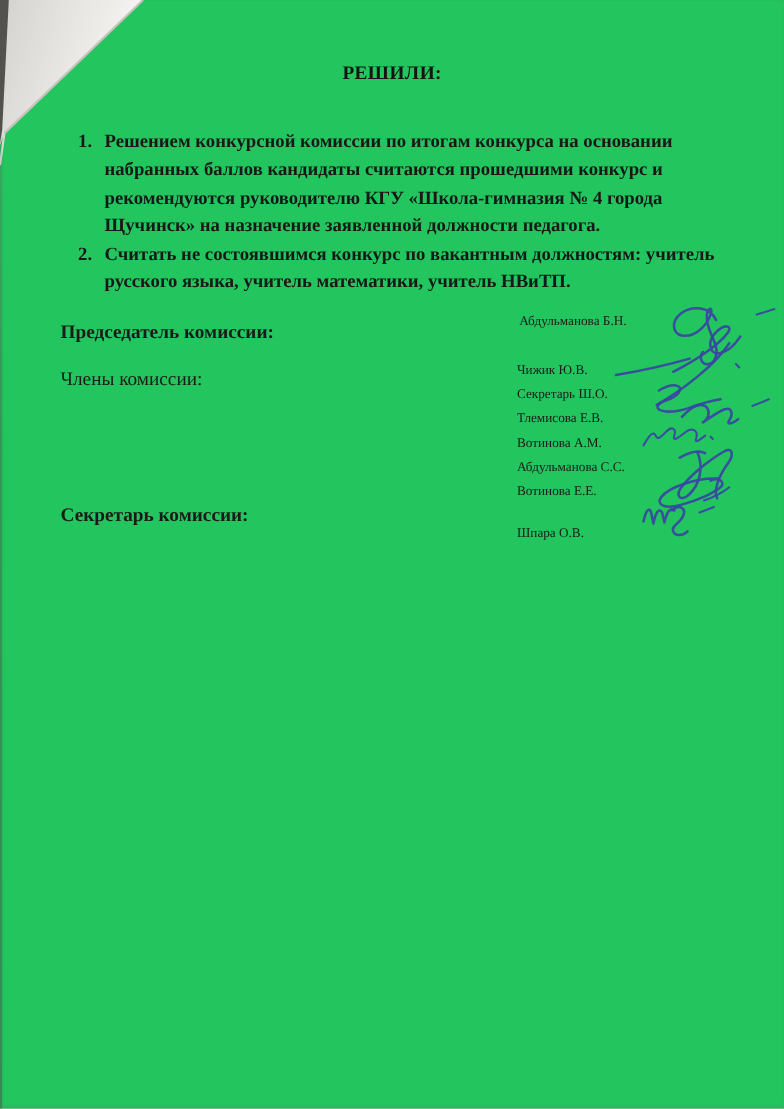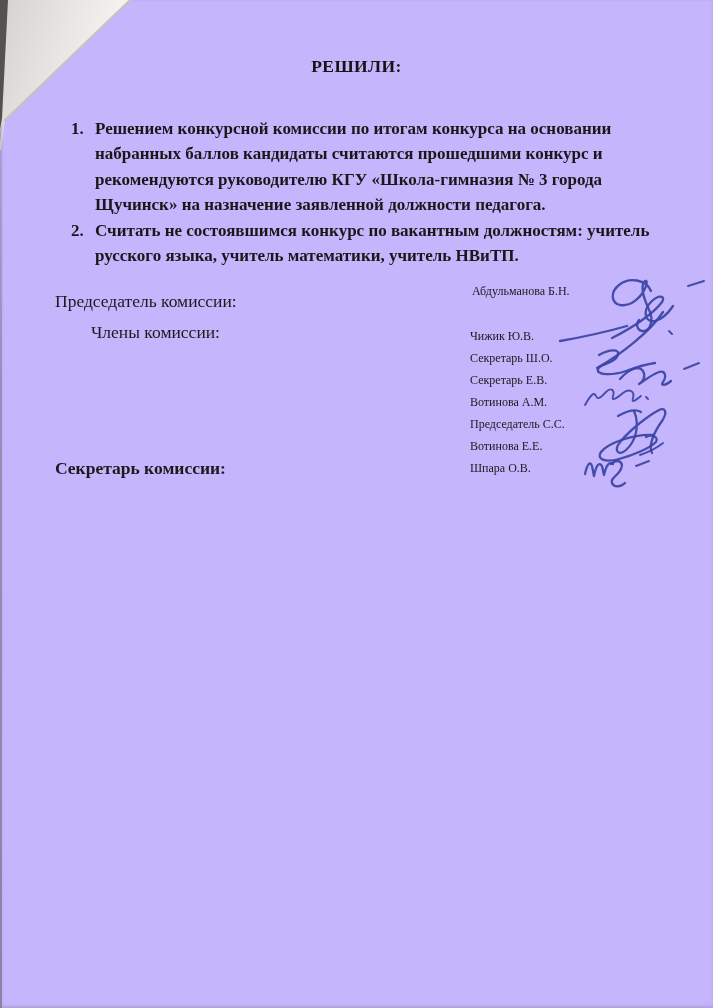--- a/index.html
+++ b/index.html
@@ -1,42 +1,42 @@
 <!DOCTYPE html>
 <html style="--ink: #3b43a4;"><head>
 <meta charset="utf-8">
 <style>
   html,body { margin:0; padding:0; background:#e8e8e6; }
   .page {
     position:relative; width:713px; height:1008px;
-    background:#c4b5fd; overflow:hidden;
+    background:#22c55e; overflow:hidden;
     font-family:"Liberation Serif", serif; color:#1a1a1a;
     box-shadow: inset 0 -2px 3px rgba(120,120,115,.25), inset 2px 0 2px rgba(120,120,115,.15);
   }
   .edge-line { position:absolute; left:0; top:0; width:2px; height:1008px;
     background:linear-gradient(180deg, rgba(60,60,58,.0) 0%, rgba(60,60,58,.25) 40%, rgba(60,60,58,.35) 100%); }
   .fold { position:absolute; left:0; top:0; }
   .title {
     position:absolute; left:0; top:56px; width:713px; margin:0;
     text-align:center; font-size:17.5px; font-weight:bold; letter-spacing:.4px;
     color:#141414;
   }
   .resolutions { position:absolute; left:71px; top:116px; width:584px; margin:0; padding:0; list-style:none; }
   .res { display:flex; font-weight:bold; font-size:17px; line-height:25.4px; color:#181818; }
   .res .num { flex:0 0 24px; }
   .res .txt { flex:1; white-space:pre-line; }
   .sig-label { position:absolute; left:55px; font-size:17.5px; }
   .sig-name  { position:absolute; font-size:12px; }
-  .chairman-label { top:291px; }
+  .chairman-label { top:291px;font-weight:bold; }
   .chairman-name  { left:472px; top:284px; }
-  .members-label  { top:322px;margin-left:36px; }
+  .members-label  { top:334px; }
   .member-col { position:absolute; left:470px; top:329px; }
   .member-col div { height:22px; font-size:12px; }
   .secretary-label { top:458px;font-weight:bold; }
-  .secretary-name  { left:470px; top:461px; }
+  .secretary-name  { left:470px; top:477px; }
   .signatures { position:absolute; left:0; top:0; pointer-events:none; }
   .ink { fill:none; stroke:var(--ink, #3b43a4); stroke-width:2.3; stroke-linecap:round; stroke-linejoin:round; opacity:.92; }
   .ink.thin { stroke-width:1.9; }
 </style>
 </head>
 <body>
 
 <div class="page">
 
   <svg class="fold" width="160" height="175" viewBox="0 0 160 175" aria-hidden="true">
@@ -54,40 +54,40 @@
   </svg>
   <div class="edge-line"></div>
 
   <h1 class="title">РЕШИЛИ:</h1>
 
   <ol class="resolutions">
     <li class="res">
       <span class="num">1.</span>
       <span class="txt">Решением конкурсной комиссии по итогам конкурса на основании
 набранных баллов кандидаты считаются прошедшими конкурс и
-рекомендуются руководителю КГУ «Школа-гимназия № 3 города
+рекомендуются руководителю КГУ «Школа-гимназия № 4 города
 Щучинск» на назначение заявленной должности педагога.</span>
     </li>
     <li class="res">
       <span class="num">2.</span>
       <span class="txt">Считать не состоявшимся конкурс по вакантным должностям: учитель
 русского языка, учитель математики, учитель НВиТП.</span>
     </li>
   </ol>
 
   <div class="sig-label chairman-label">Председатель комиссии:</div>
   <div class="sig-name chairman-name">Абдульманова Б.Н.</div>
 
   <div class="sig-label members-label">Члены комиссии:</div>
   <div class="member-col">
     <div>Чижик Ю.В.</div>
     <div>Секретарь Ш.О.</div>
-    <div>Секретарь Е.В.</div>
+    <div>Тлемисова Е.В.</div>
     <div>Вотинова А.М.</div>
-    <div>Председатель С.С.</div>
+    <div>Абдульманова С.С.</div>
     <div>Вотинова Е.Е.</div>
   </div>
 
   <div class="sig-label secretary-label">Секретарь комиссии:</div>
   <div class="sig-name secretary-name">Шпара О.В.</div>
 
   <svg class="signatures" width="713" height="1008" viewBox="0 0 713 1008" aria-hidden="true">
     <g>
       <path class="ink" d="M 651 291 C 646 279 629 277 619 285 C 610 292 611 303 620 305 C 631 307 642 297 646 286 C 648 280 645 279 643 284 C 641 292 646 303 650 312 C 653 320 651 330 644 331 C 638 332 635 325 639 320"></path>
       <path class="ink thin" d="M 688 286 L 704 281"></path>

